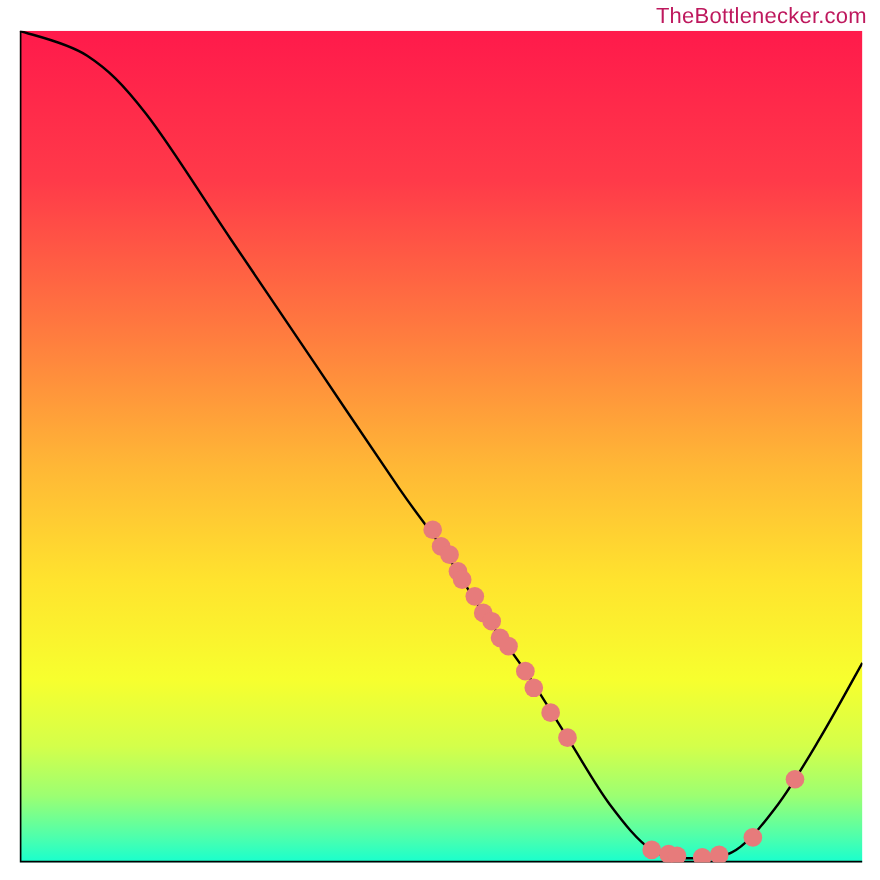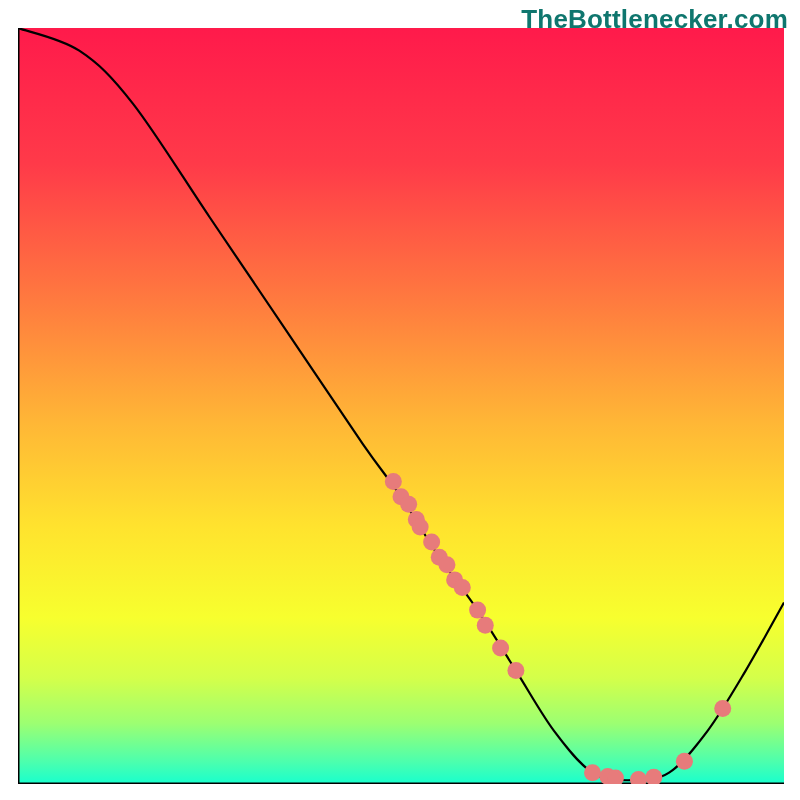--- a/index.html
+++ b/index.html
@@ -14,23 +14,23 @@
   .frame {
     position: relative;
     width: 800px;
     height: 800px;
     box-sizing: border-box;
   }
   .watermark {
     position: absolute;
     top: 4px;
     right: 12px;
-    color: #0f766e;
-    font-size: 26px;
-    font-weight: 700;
+    color: #be185d;
+    font-size: 20px;
+    font-weight: 400;
     letter-spacing: 0.2px;
     user-select: none;
   }
   .plot {
     position: absolute;
     left: 18px;
     top: 28px;
     width: 766px;
     height: 756px;
   }

